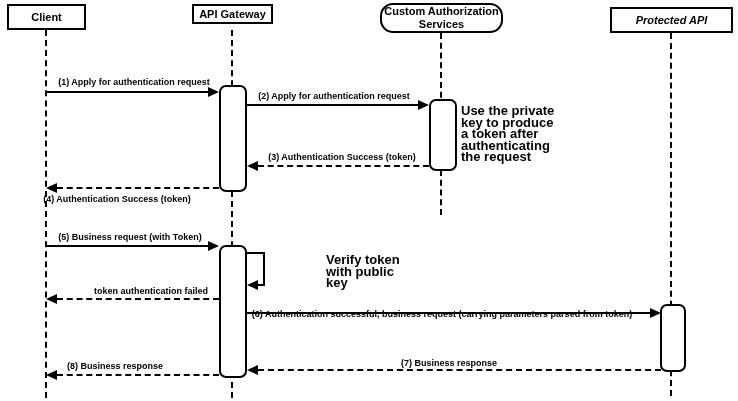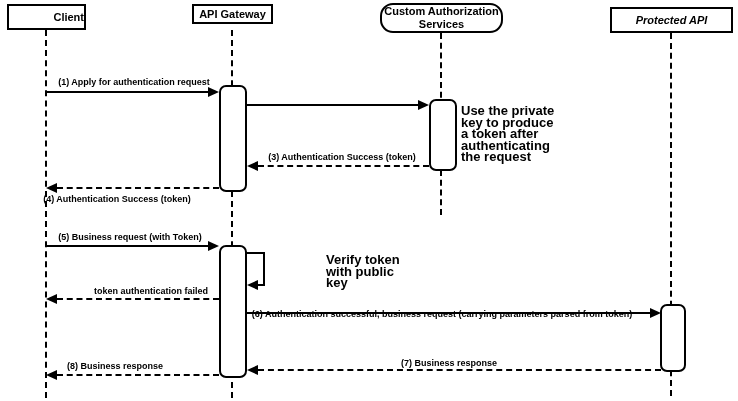--- a/index.html
+++ b/index.html
@@ -30,21 +30,21 @@
   }
   .note-text{
     position:absolute;font-size:13px;font-weight:bold;line-height:11.5px;z-index:5;
   }
 </style>
 </head>
 <body>
 
 <div id="canvas">
 
-  <div class="head" style="left:7px;top:4px;width:79px;height:26px;justify-content:flex-end;">
+  <div class="head" style="left:7px;top:4px;width:79px;height:26px;">
     <span>Client</span>
   </div>
   <div class="head" style="left:192px;top:4px;width:81px;height:20px;">
     <span>API Gateway</span>
   </div>
   <div class="head" style="left:380px;top:3px;width:123px;height:30px;border-radius:13px;">
     <span>Custom Authorization Services</span>
   </div>
   <div class="head" style="left:610px;top:7px;width:123px;height:26px;font-style:italic;">
     <span>Protected API</span>
@@ -57,20 +57,21 @@
 
   <div class="act" style="left:219px;top:85px;width:28px;height:107px;"></div>
   <div class="act" style="left:429px;top:99px;width:28px;height:72px;"></div>
   <div class="act" style="left:219px;top:245px;width:28px;height:133px;"></div>
   <div class="act" style="left:660px;top:304px;width:26px;height:68px;"></div>
 
   <div class="msg-label" style="left:134px;top:77px;">(1) Apply for authentication request</div>
   <div class="h-solid" style="left:46px;top:91px;width:162px;"></div>
   <div class="arr-r" style="left:208px;top:87px;"></div>
 
+  <div class="msg-label" style="left:334px;top:91px;">(2) Apply for authentication request</div>
   <div class="h-solid" style="left:247px;top:104px;width:171px;"></div>
   <div class="arr-r" style="left:418px;top:100px;"></div>
 
   <div class="note-text" style="left:461px;top:105px;width:95px;">Use the private key to produce a token after authenticating the request</div>
 
   <div class="msg-label" style="left:342px;top:152px;">(3) Authentication Success (token)</div>
   <div class="h-dash" style="left:258px;top:165px;width:171px;"></div>
   <div class="arr-l" style="left:247px;top:161px;"></div>
 
   <div class="msg-label" style="left:117px;top:174px;margin-top:20px;">(4) Authentication Success (token)</div>

